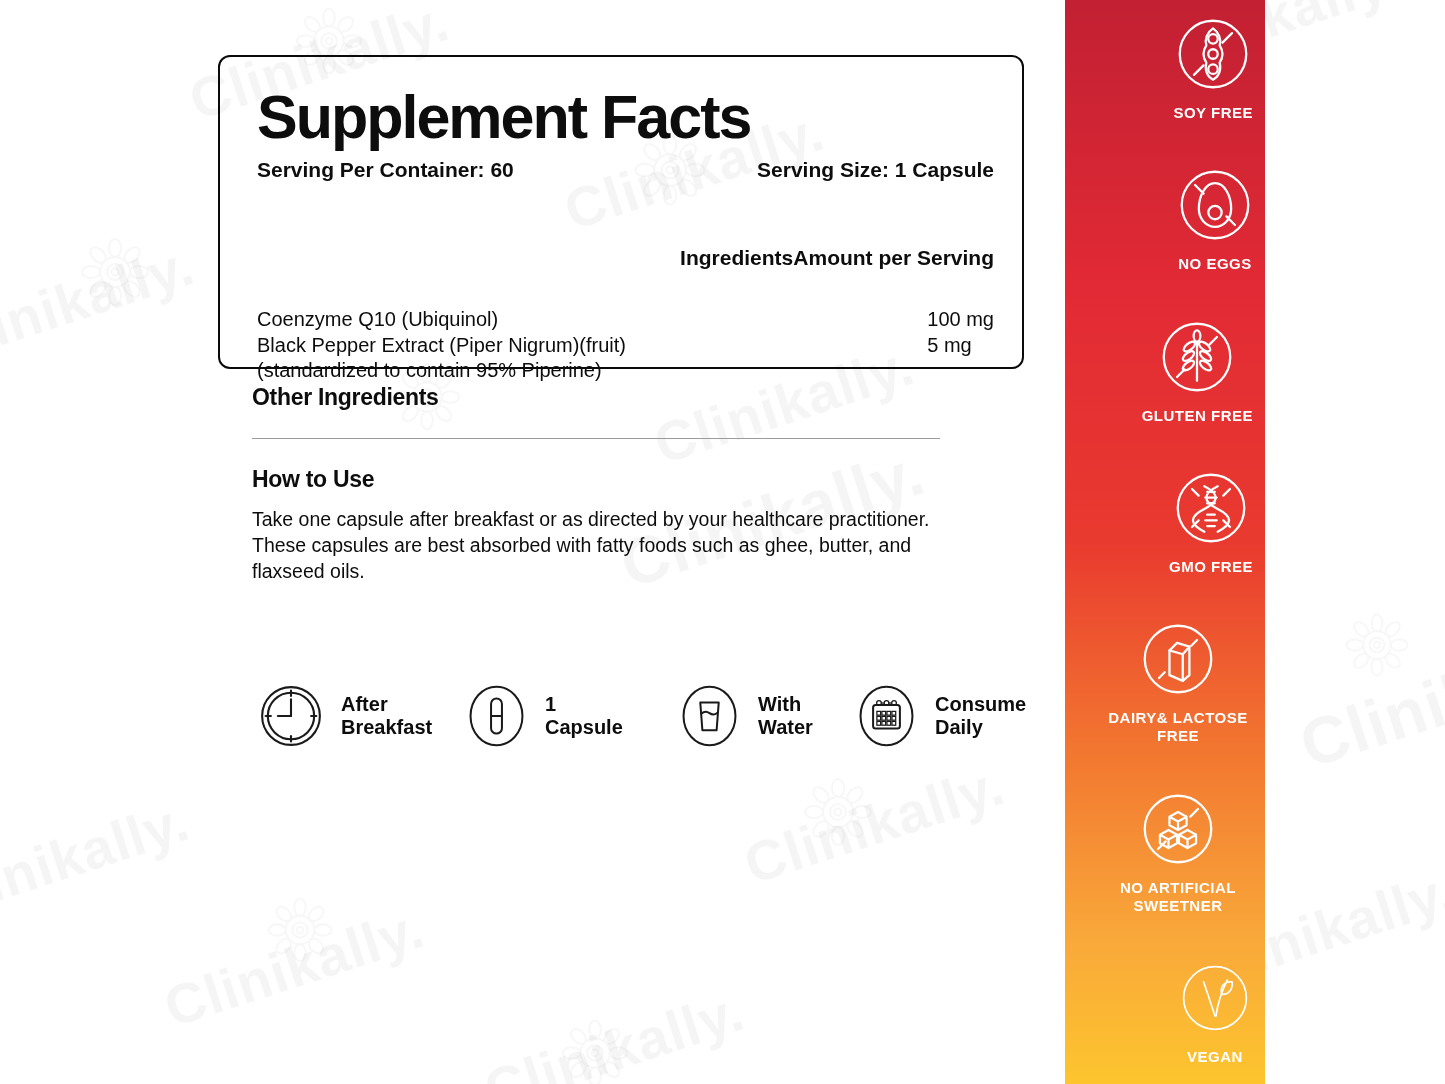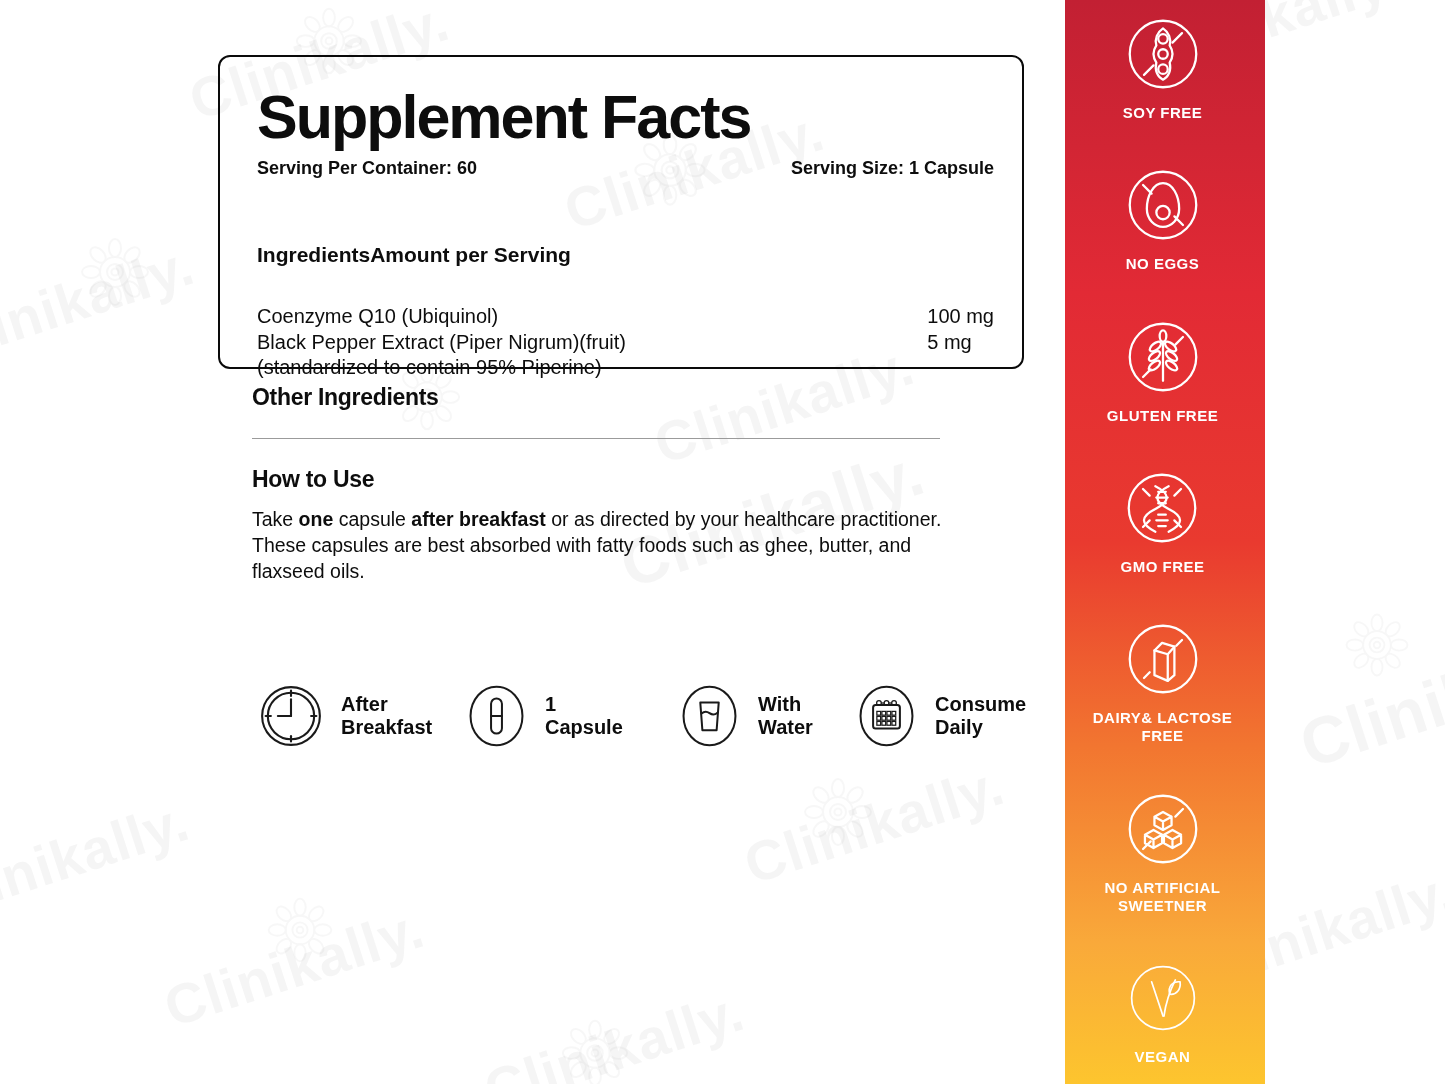--- a/index.html
+++ b/index.html
@@ -23,53 +23,53 @@
     border:2px solid #0a0a0a;border-radius:12px;box-sizing:border-box;
     display:flex;flex-direction:column;
   }
   .facts-head{padding:28px 28px 0 37px;}
   .facts-title{
     font-size:61px;font-weight:900;letter-spacing:-2px;line-height:1.05;
     margin:0;
   }
   .serving-row{
     display:flex;justify-content:space-between;align-items:baseline;
-    margin-top:9px;font-size:18px;font-weight:700;gap:24px;
+    margin-top:9px;font-size:21px;font-weight:700;gap:24px;
   }
   .thick-bar{height:7px;background:#0a0a0a;margin-top:14px;}
   .cols-row{
-    display:flex;justify-content:flex-start;align-items:baseline;
+    display:flex;justify-content:flex-end;align-items:baseline;
     padding:23px 28px 20px 37px;font-size:21px;font-weight:700;margin-top:27px;
   }
   .thin-bar{height:2px;background:#0a0a0a;}
   .ing-row{
     display:flex;justify-content:space-between;
     padding:17px 28px 0 37px;font-size:20px;line-height:25.5px;gap:10px;
   }
   .ing-amounts{text-align:left;white-space:nowrap;}
   
   .main-left{position:absolute;left:252px;top:384px;width:744px;z-index:2;}
   .sec-heading{font-size:23px;font-weight:800;margin:0;letter-spacing:-0.3px;}
   .sec-text{font-size:19.5px;line-height:26px;margin:13px 0 0 0;}
   .divider{border:none;border-top:1.5px solid #9b9b9b;margin:27px 0 0 0;width:688px;}
   .howto-heading{margin-top:27px;}
   .howto-text{max-width:732px;}
-  .b{font-weight:700;}
+  .b{font-weight:400;}
   
   .usage-row{position:absolute;left:252px;top:674px;width:800px;height:90px;z-index:2;}
   .usage-item{position:absolute;top:0;display:flex;align-items:center;gap:15px;height:84px;}
   .usage-label{font-size:20px;font-weight:700;line-height:23px;width:94px;}
   .ui-stroke{stroke:#1a1a1a;fill:none;stroke-width:2.4;stroke-linecap:round;stroke-linejoin:round;}
   .ui-thin{stroke:#1a1a1a;fill:none;stroke-width:1.5;}
   
   .sidebar{
     position:absolute;left:1065px;top:0;width:200px;height:1084px;z-index:3;
     background:linear-gradient(180deg,#c22033 0%,#e22a35 27%,#e93a2f 50%,#f27630 69%,#f9a93a 87%,#fdc52e 100%);
-    display:flex;flex-direction:column;justify-content:space-between;align-items:center;
-    padding:16px 5px 18px 0;box-sizing:border-box;
+    display:flex;flex-direction:column;justify-content:space-between;align-items:flex-end;
+    padding:16px 12px 18px 0;box-sizing:border-box;
   }
   .badge{display:flex;flex-direction:column;align-items:center;gap:12px;}
   .badge-label{
     color:#ffffff;font-size:15px;font-weight:700;letter-spacing:0.5px;
     text-align:center;line-height:18px;max-width:150px;
   }
   .w-stroke{stroke:#ffffff;fill:none;stroke-width:2.4;stroke-linecap:round;stroke-linejoin:round;}
   .w-thin{stroke:#ffffff;fill:none;stroke-width:1.8;stroke-linecap:round;stroke-linejoin:round;}
 </style>
 </head>

